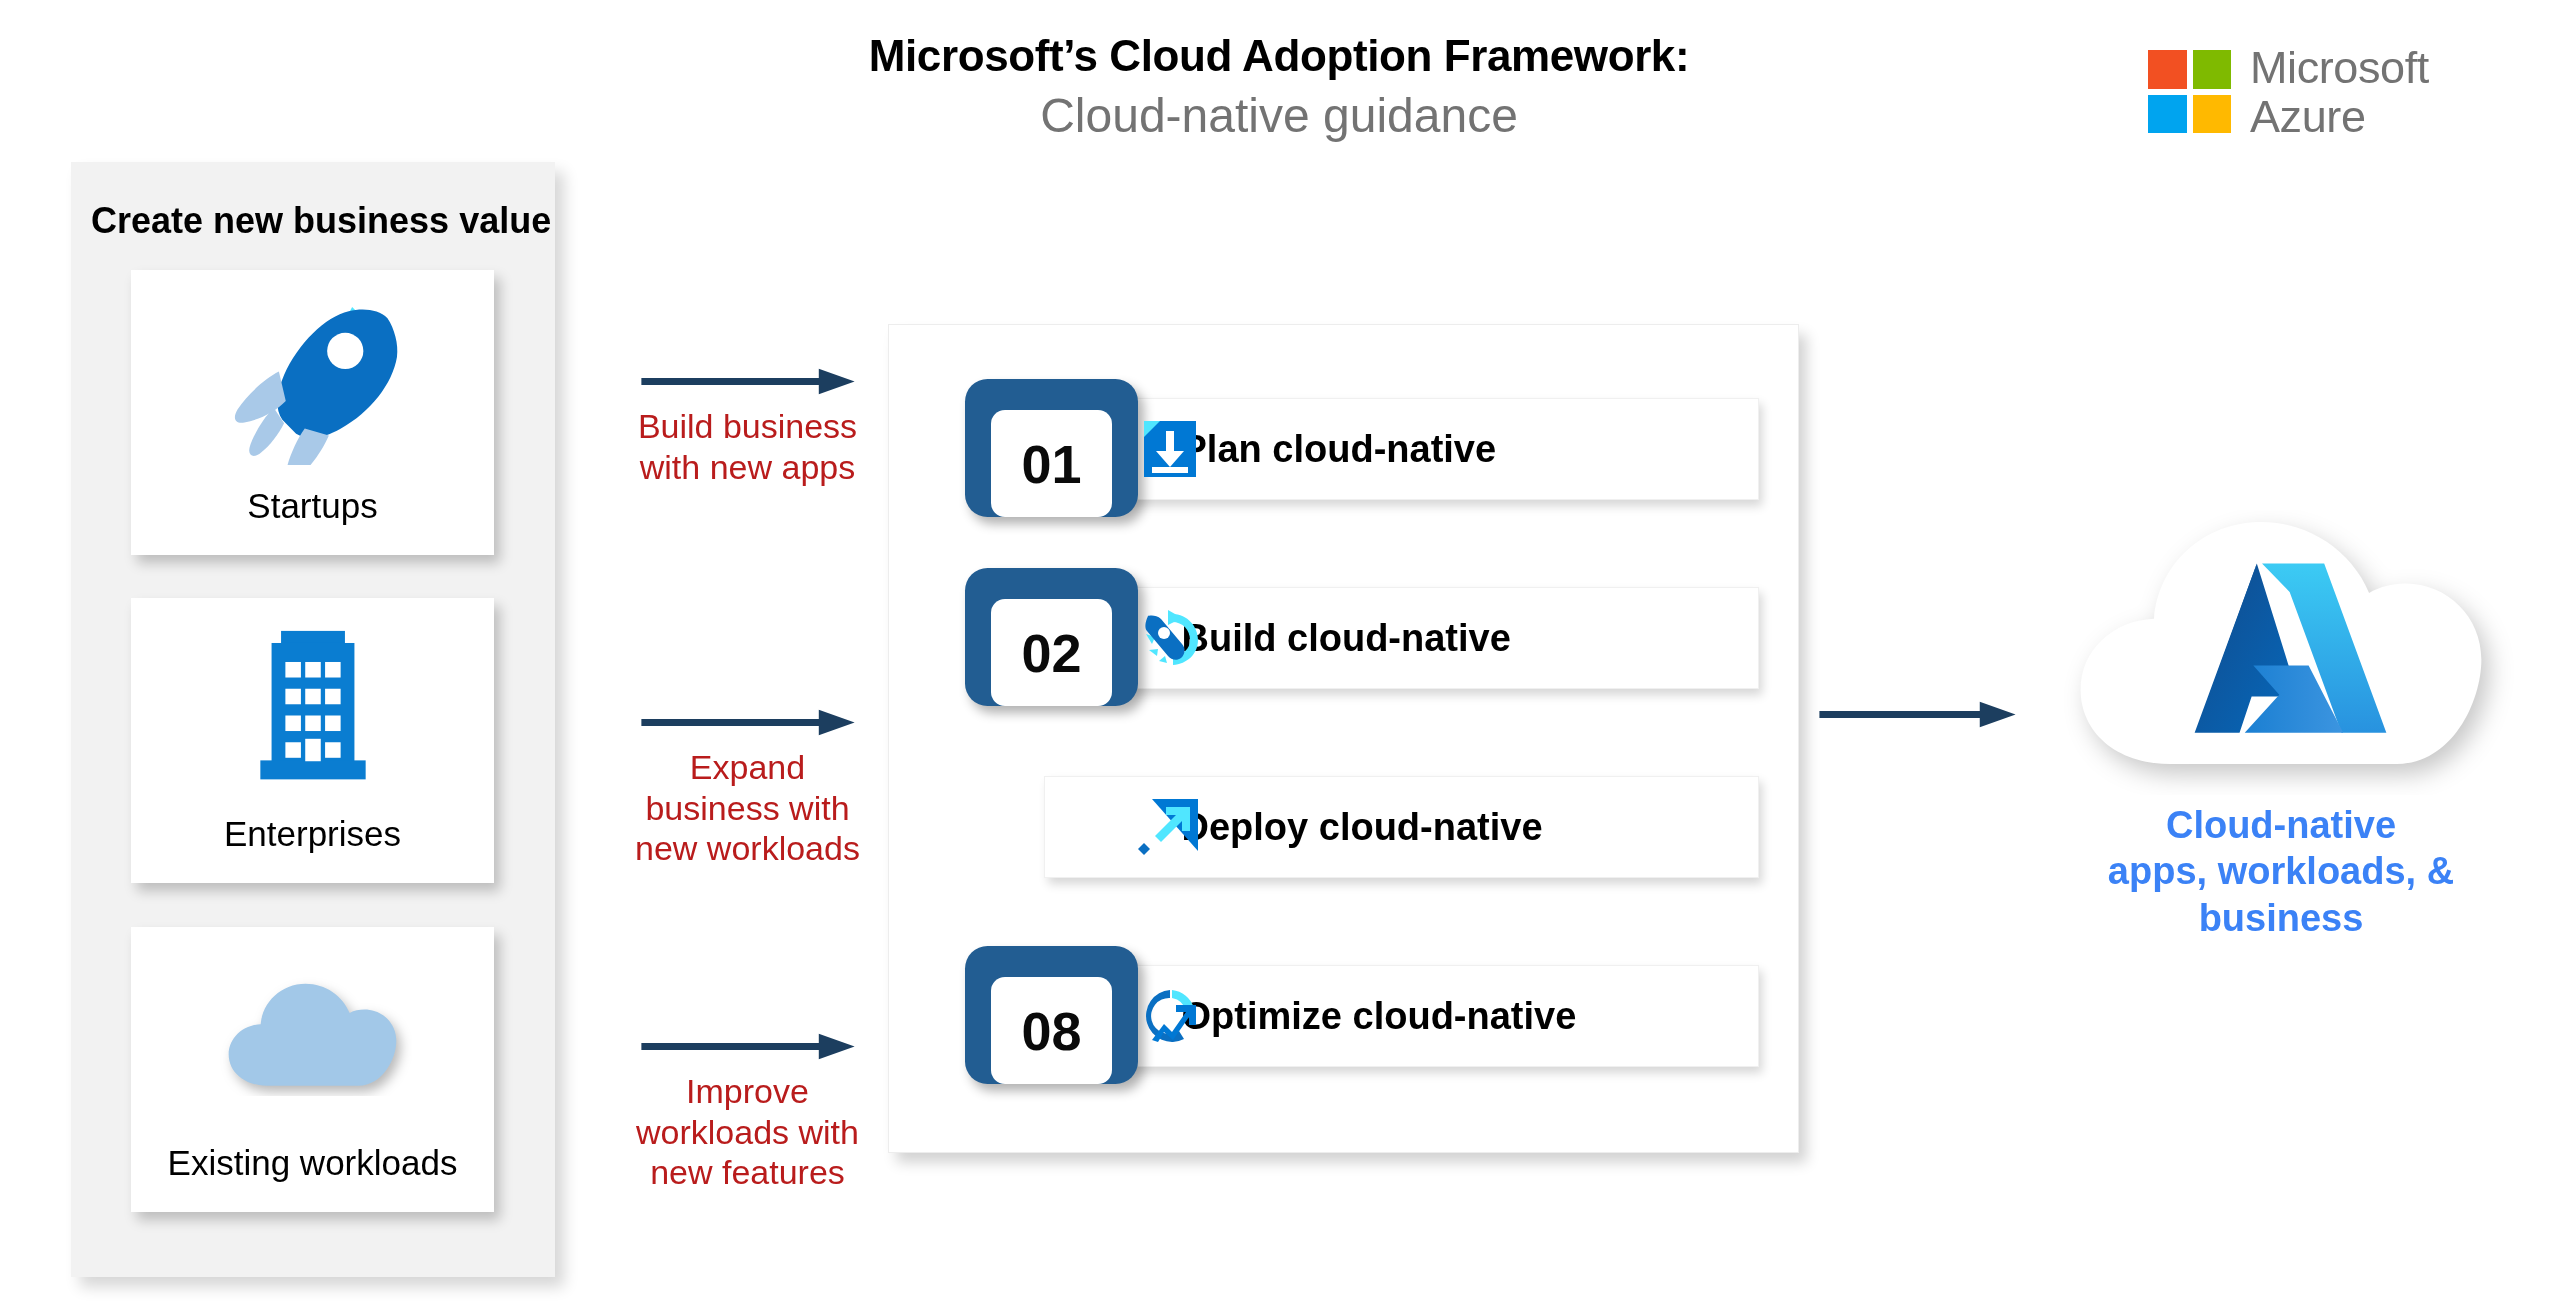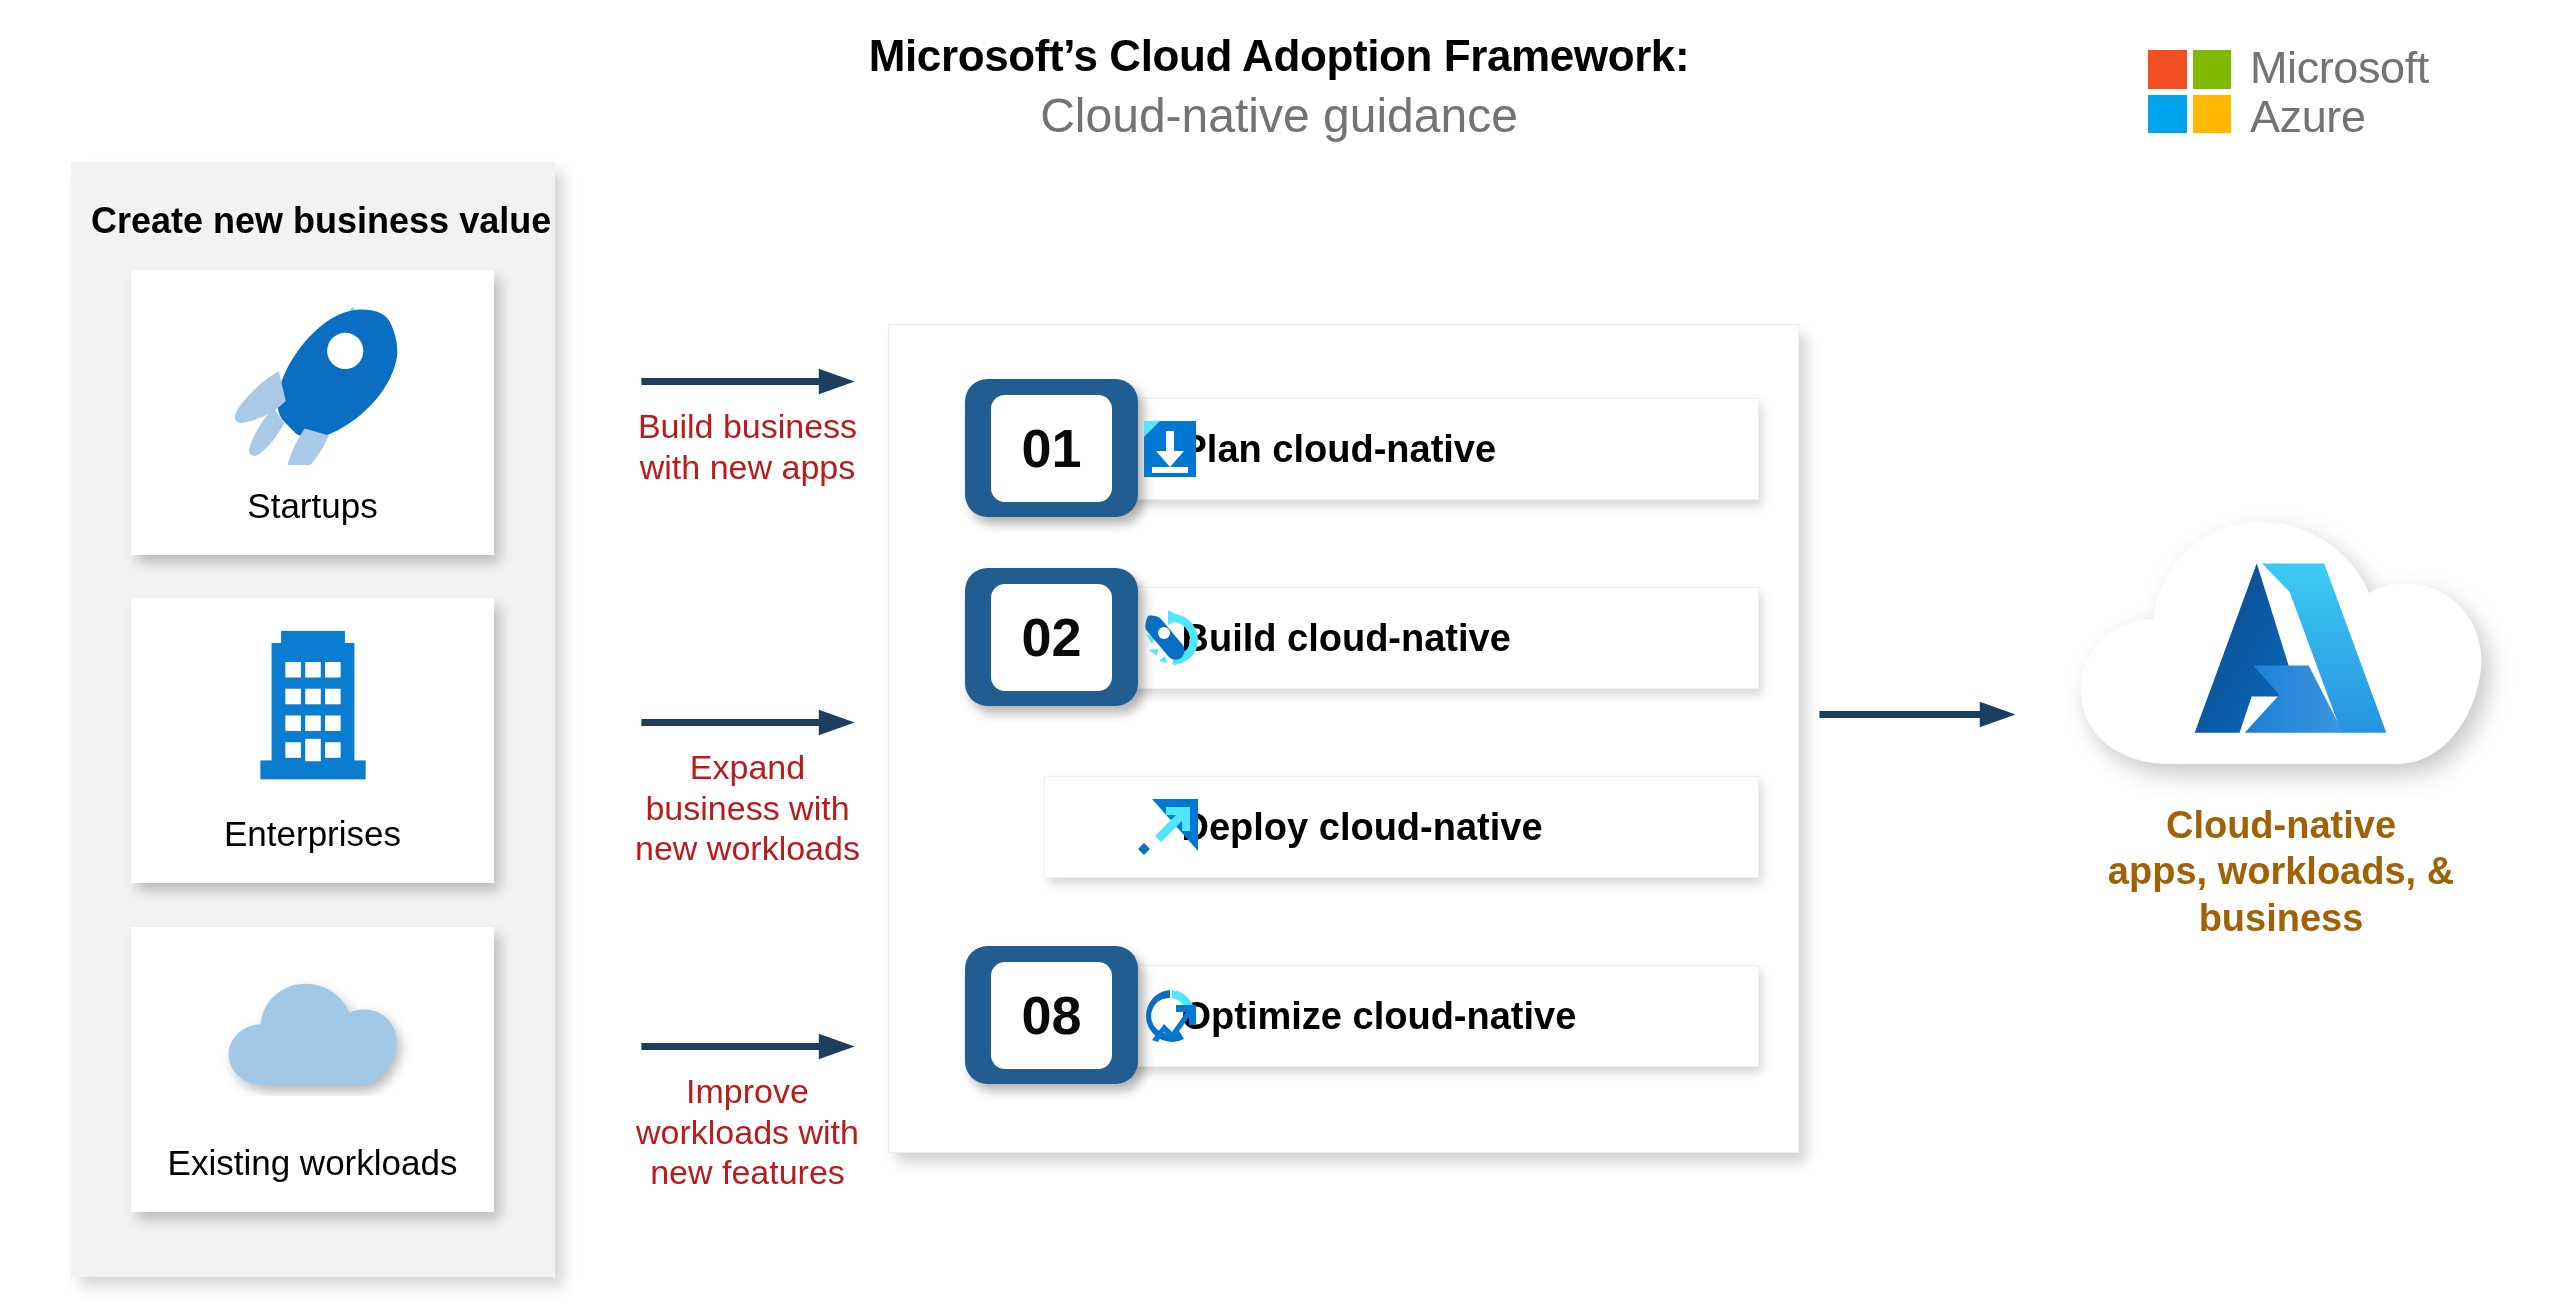--- a/index.html
+++ b/index.html
@@ -173,21 +173,21 @@
   .step-badge {
     position: absolute;
     left: 0;
     top: 0;
     width: 173px;
     height: 138px;
     background: #225d92;
     border-radius: 22.5px;
     box-shadow: 5.2px 7px 10.4px rgba(0,0,0,0.30);
     display: flex;
-    align-items: center;
+    align-items: flex-end;
     justify-content: center;
     z-index: 3;
   }
   .step-badge-inner {
     width: 121px;
     height: 107px;
     background: #ffffff;
     border-radius: 14px;
     display: flex;
     align-items: center;
@@ -229,21 +229,21 @@
     top: 510px;
     width: 484px;
     text-align: center;
   }
   #result-cloud { display: block; margin: 0 auto; }
   #result-caption {
     margin-top: 7px;
     font-size: 38px;
     font-weight: 700;
     line-height: 1.22;
-    color: #a16207;
+    color: #3b82f6;
   }
 </style>
 </head>
 <body>
 
 <div id="stage">
 
   <div id="header-block">
     <div id="title-main">Microsoft’s Cloud Adoption Framework:</div>
     <div id="title-sub">Cloud-native guidance</div>

